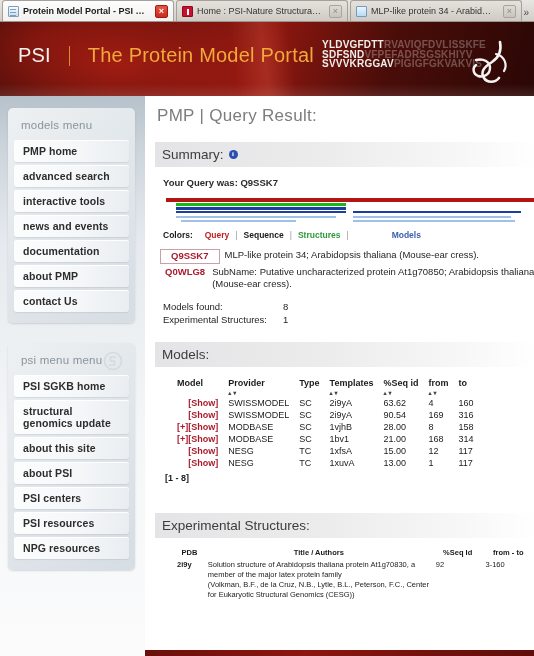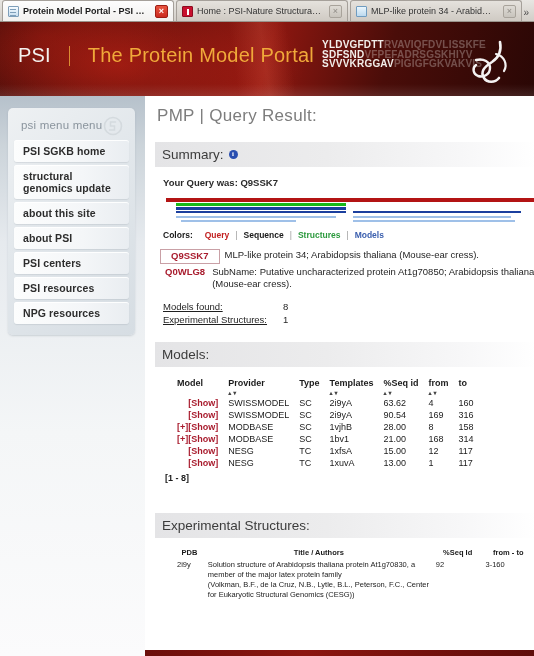--- a/index.html
+++ b/index.html
@@ -272,21 +272,21 @@
     display: flex;
     align-items: center;
     gap: 6px;
     white-space: nowrap;
   }
   #colors-legend .lbl { color: #1a1a1a; margin-right: 6px; }
   #colors-legend .sep { color: #9a9a9a; font-weight: normal; }
   .lg-query { color: #c21f1f; cursor: pointer; }
   .lg-sequence { color: #1a1a1a; cursor: pointer; }
   .lg-structures { color: #2c9a3e; cursor: pointer; }
-  .lg-models { color: #3b5fae; cursor: pointer; }
+  .lg-models { color: #3b5fae; cursor: pointer; margin-left: 37px; }
 
   .acc-row {
     font-size: 9.5px;
     color: #1f1f1f;
     line-height: 12.5px;
     margin: 0 0 2px 8px;
     display: flex;
     gap: 5px;
     align-items: flex-start;
   }
@@ -304,21 +304,21 @@
   .acc-id.plain { padding: 0 2px; }
   .acc-desc { flex: 1 1 auto; }
 
   .count-table {
     margin: 9px 0 0 8px;
     font-size: 9.5px;
     color: #1f1f1f;
     border-collapse: collapse;
   }
   .count-table td { padding: 1px 0; }
-  .count-table td.k { width: 112px; text-decoration: underline; }
+  .count-table td.k { width: 112px; }
   .count-table td.v { padding-left: 8px; }
 
   
   #models-section { margin-top: 16px; }
   table.data {
     border-collapse: collapse;
     font-size: 9px;
     margin-left: 22px;
     margin-top: 4px;
   }
@@ -369,21 +369,21 @@
     color: #1b1b1b;
     padding: 0 6px 3px 0;
     white-space: nowrap;
   }
   table.exp td {
     padding: 0 6px 2px 0;
     color: #1b1b1b;
     vertical-align: top;
     line-height: 10px;
   }
-  td.exp-pdb { color: #a81b2d; font-weight: normal; white-space: nowrap; cursor:pointer; }
+  td.exp-pdb { color: #a81b2d; font-weight: bold; white-space: nowrap; cursor:pointer; }
   td.exp-title { width: 228px; }
   td.exp-seq, td.exp-range { white-space: nowrap; vertical-align: middle; }
 
   #footer-bar {
     position: absolute;
     left: 0; right: 0; bottom: 0;
     height: 6px;
     background: linear-gradient(to right, #6b0f0b, #8c1610 40%, #5d0d0a);
   }
 </style>
@@ -428,20 +428,30 @@
     <path d="M34 16 C42 18 46 26 42 33" fill="none" stroke="#ffffff" stroke-width="2.2" stroke-linecap="round"></path>
   </svg>
   <div id="banner-shine"></div>
 </div>
 
 <div id="page">
   <div id="page-topfade"></div>
 
   <div id="sidebar">
 
+    <div class="menu-block">
+      <div class="menu-head">models menu</div>
+      <div class="menu-item">PMP home</div>
+      <div class="menu-item">advanced search</div>
+      <div class="menu-item">interactive tools</div>
+      <div class="menu-item">news and events</div>
+      <div class="menu-item">documentation</div>
+      <div class="menu-item">about PMP</div>
+      <div class="menu-item">contact Us</div>
+    </div>
 
     <div class="menu-block">
       <div class="menu-head">
         <span>psi menu menu</span>
         <svg class="menu-head-icon" viewBox="0 0 22 22">
           <circle cx="11" cy="11" r="8.5" fill="none" stroke="#d4dade" stroke-width="1.6"></circle>
           <path d="M13.5 7 L8.5 7 L8.5 11 L12.5 11 L12.5 15 L7.5 15" fill="none" stroke="#d4dade" stroke-width="1.5" stroke-linecap="round"></path>
         </svg>
       </div>
       <div class="menu-item">PSI SGKB home</div>

